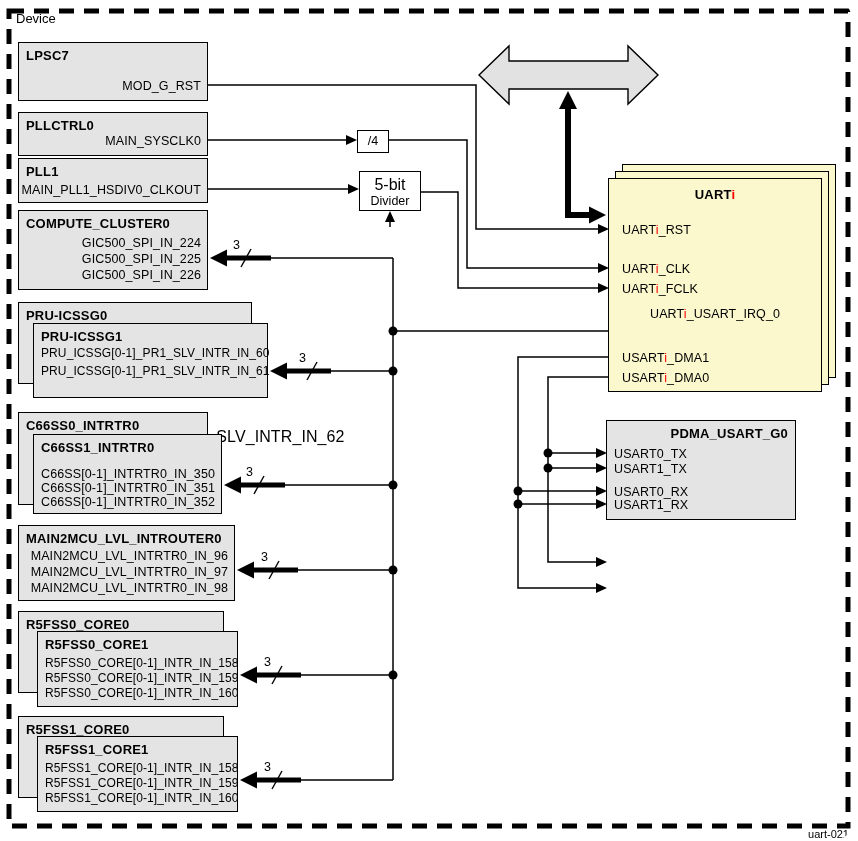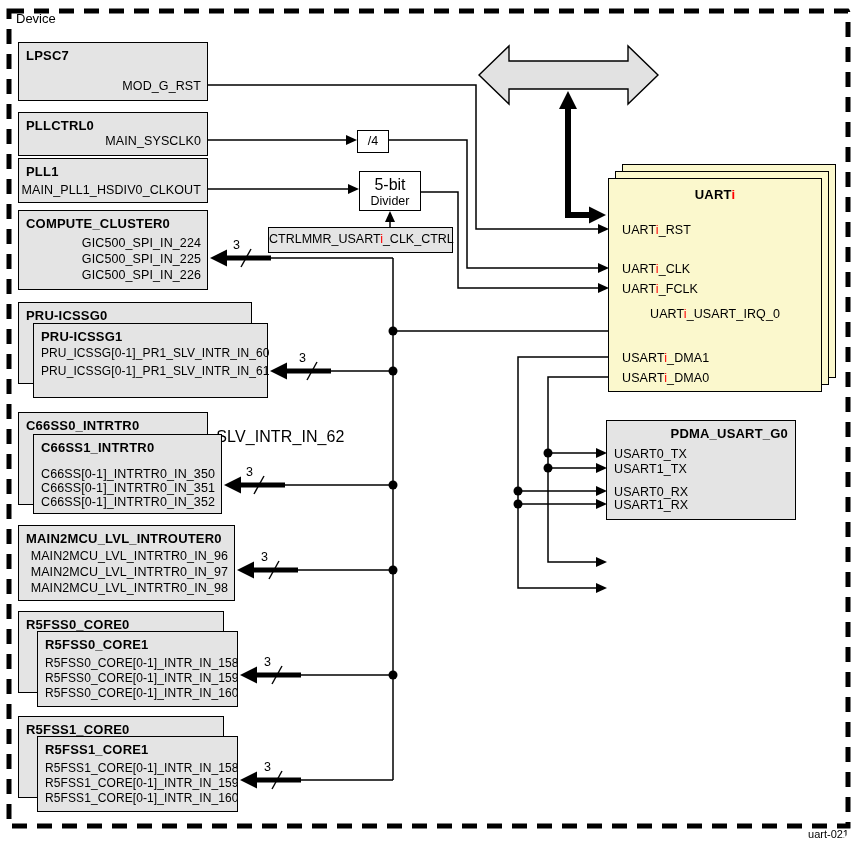--- a/index.html
+++ b/index.html
@@ -97,23 +97,20 @@
     <span class="sig l" style="top:61px;font-size:12px;">R5FSS1_CORE[0-1]_INTR_IN_160</span>
   </div>
 
   <div class="block white" style="left:357px;top:130px;width:32px;height:23px;text-align:center;">
     <span style="font-size:12.5px;line-height:20px;">/4</span>
   </div>
   <div class="block white" style="left:359px;top:171px;width:62px;height:40px;text-align:center;">
     <div style="font-size:16px;line-height:17px;margin-top:4px;">5-bit</div>
     <div style="font-size:12.5px;line-height:17px;">Divider</div>
   </div>
-  <div class="block" style="left:268px;top:227px;width:185px;height:26px;text-align:center;">
-    <span style="font-size:12.5px;line-height:23px;white-space:nowrap;"><span>CTRLMMR_USART</span><span class="ai">i</span><span>_CLK_CTRL</span></span>
-  </div>
 
   <div class="block yellow" style="left:622px;top:164px;width:214px;height:214px;"></div>
   <div class="block yellow" style="left:615px;top:171px;width:214px;height:214px;"></div>
   <div class="block yellow" style="left:608px;top:178px;width:214px;height:214px;">
     <span class="btitle center" style="top:8px;"><span>UART</span><span class="ai">i</span><span></span></span>
     <span class="sig" style="left:13px;top:51px;"><span>UART</span><span class="ai">i</span><span>_RST</span></span>
     <span class="sig" style="left:13px;top:90px;"><span>UART</span><span class="ai">i</span><span>_CLK</span></span>
     <span class="sig" style="left:13px;top:110px;"><span>UART</span><span class="ai">i</span><span>_FCLK</span></span>
     <span class="sig" style="left:13px;top:135px;margin-left:28px;"><span>UART</span><span class="ai">i</span><span>_USART_IRQ_0</span></span>
     <span class="sig" style="left:13px;top:179px;"><span>USART</span><span class="ai">i</span><span>_DMA1</span></span>

